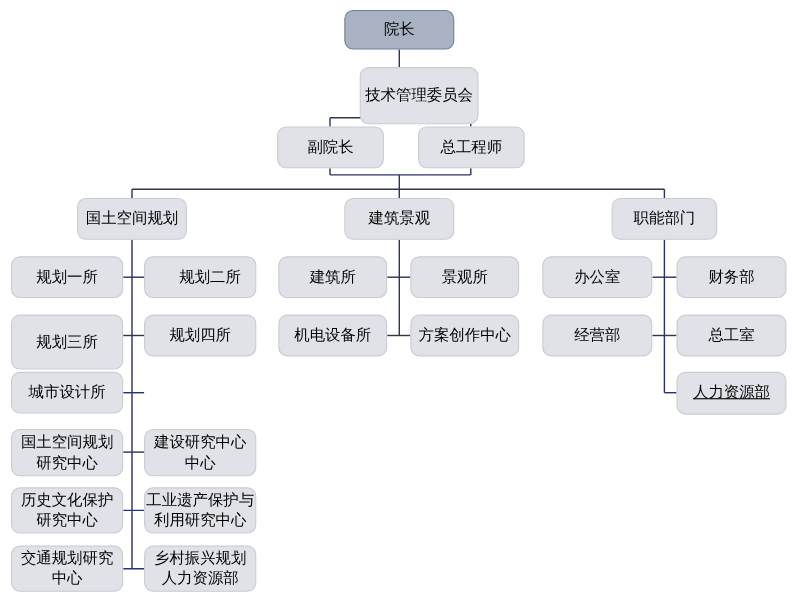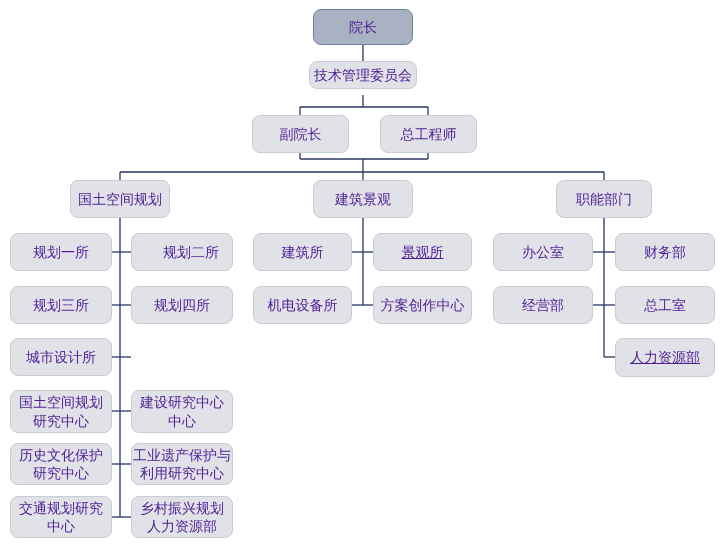--- a/index.html
+++ b/index.html
@@ -28,21 +28,21 @@
   .node {
     position: absolute;
     box-sizing: border-box;
     display: flex;
     align-items: center;
     justify-content: center;
     text-align: center;
     background: #e0e2e7;
     border: 1px solid #c8ccd4;
     border-radius: 8px;
-    color: #4c1d95;
+    color: #000000;
     font-size: 14px;
     line-height: 1.3;
     white-space: pre-line;
     z-index: 2;
   }
   .node.root {
     background: #a8b2c3;
     border: 1.6px solid #71809a;
   }
 </style>
@@ -84,49 +84,49 @@
     <line x1="352" y1="252" x2="373" y2="252"></line>
     <line x1="352" y1="305" x2="373" y2="305"></line>
 
     <line x1="593" y1="252" x2="615" y2="252"></line>
     <line x1="593" y1="305" x2="615" y2="305"></line>
     <line x1="604" y1="357" x2="615" y2="357"></line>
   </svg>
 
   <div class="node root" style="left:313px; top:9px; width:100px; height:36px;">院长</div>
 
-  <div class="node" style="left:309px; top:61px; width:108px; height:28px;">技术管理委员会</div>
+  <div class="node" style="left:327px; top:61px; width:108px; height:52px;">技术管理委员会</div>
 
   <div class="node" style="left:252px; top:115px; width:97px; height:38px;">副院长</div>
   <div class="node" style="left:380px; top:115px; width:97px; height:38px;">总工程师</div>
 
   <div class="node" style="left:70px; top:180px; width:100px; height:38px;">国土空间规划</div>
   <div class="node" style="left:313px; top:180px; width:100px; height:38px;">建筑景观</div>
   <div class="node" style="left:556px; top:180px; width:96px; height:38px;">职能部门</div>
 
   <div class="node" style="left:10px; top:233px; width:102px; height:38px;">规划一所</div>
   <div class="node" style="left:131px; top:233px; width:102px; height:38px;padding-left:18px;">规划二所</div>
-  <div class="node" style="left:10px; top:286px; width:102px; height:38px;">规划三所</div>
+  <div class="node" style="left:10px; top:286px; width:102px; height:50px;">规划三所</div>
   <div class="node" style="left:131px; top:286px; width:102px; height:38px;">规划四所</div>
   <div class="node" style="left:10px; top:338px; width:102px; height:38px;">城市设计所</div>
   <div class="node" style="left:10px; top:390px; width:102px; height:43px;">国土空间规划
 研究中心</div>
   <div class="node" style="left:131px; top:390px; width:102px; height:43px;">建设研究中心
 中心</div>
   <div class="node" style="left:10px; top:443px; width:102px; height:42px;">历史文化保护
 研究中心</div>
   <div class="node" style="left:131px; top:443px; width:102px; height:42px;">工业遗产保护与
 利用研究中心</div>
   <div class="node" style="left:10px; top:496px; width:102px; height:42px;">交通规划研究
 中心</div>
   <div class="node" style="left:131px; top:496px; width:102px; height:42px;">乡村振兴规划
 人力资源部</div>
 
   <div class="node" style="left:253px; top:233px; width:99px; height:38px;">建筑所</div>
-  <div class="node" style="left:373px; top:233px; width:99px; height:38px;text-decoration:underline;">景观所</div>
+  <div class="node" style="left:373px; top:233px; width:99px; height:38px;">景观所</div>
   <div class="node" style="left:253px; top:286px; width:99px; height:38px;">机电设备所</div>
   <div class="node" style="left:373px; top:286px; width:99px; height:38px;">方案创作中心</div>
 
   <div class="node" style="left:493px; top:233px; width:100px; height:38px;">办公室</div>
   <div class="node" style="left:615px; top:233px; width:100px; height:38px;text-align:center;">财务部</div>
   <div class="node" style="left:493px; top:286px; width:100px; height:38px;">经营部</div>
   <div class="node" style="left:615px; top:286px; width:100px; height:38px;">总工室</div>
   <div class="node" style="left:615px; top:338px; width:100px; height:39px;text-decoration:underline;">人力资源部</div>
 
 </div>

